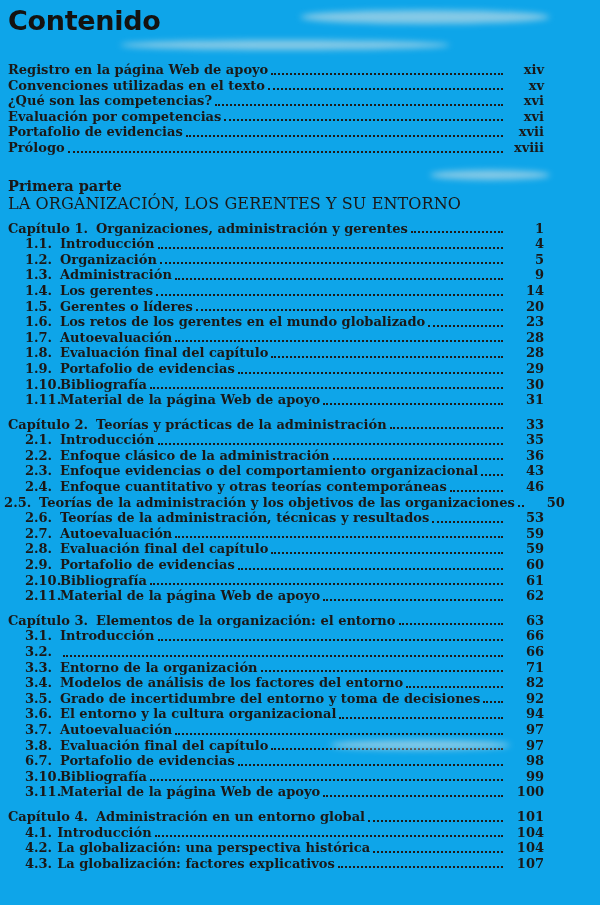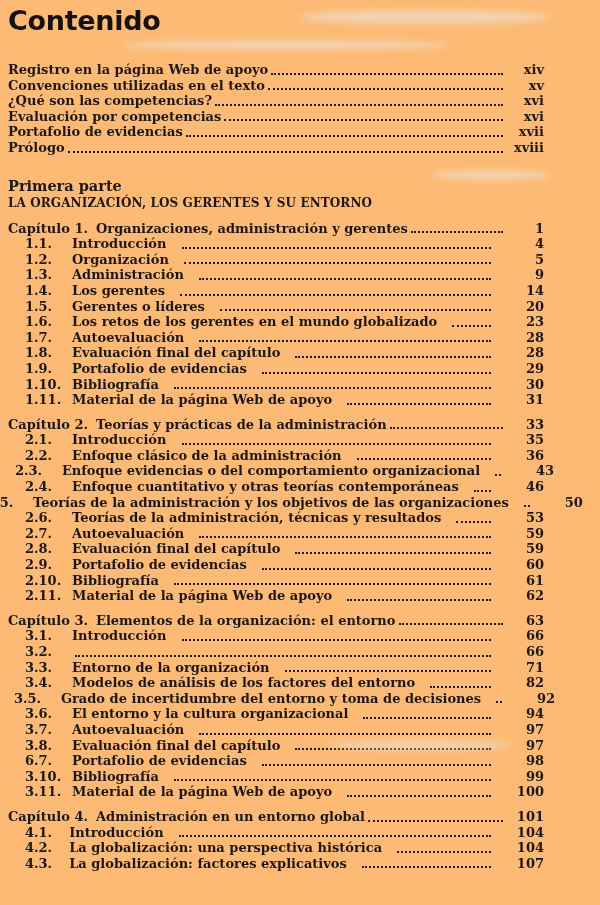--- a/index.html
+++ b/index.html
@@ -5,21 +5,21 @@
   html, body {
     margin: 0;
     padding: 0;
     background: #e9e9e7;
   }
   .page {
     position: relative;
     width: 600px;
     height: 905px;
     margin: 0;
-    background: #fdba74;
+    background: #0ea5e9;
     box-sizing: border-box;
     padding: 6px 56px 0 8px;
     font-family: "DejaVu Serif", "Liberation Serif", serif;
     color: #1a1817;
     overflow: hidden;
   }
   
   .smudge {
     position: absolute;
     background: #e8e8e4;
@@ -66,30 +66,30 @@
     text-align: right;
   }
 
   .part { margin-top: 21px; }
   .part-kicker {
     font-size: 14.5px;
     line-height: 17px;
     font-weight: 700;
   }
   .part-title {
-    font-size: 12px;
+    font-size: 16px;
     line-height: 19px;
-    font-weight: 700;
+    font-weight: 400;
     letter-spacing: 0.1px;
   }
 
   .chapter { margin-top: 9px; }
   .chapter:first-of-type { margin-top: 8px; }
   .ch-label { margin-right: 8px; }
-  .sec-row { padding-left: 17px; gap: 12px; }
+  .sec-row { padding-left: 17px; }
   .sec-num { flex: 0 0 auto; width: 35px; }
   .chapter.inline .sec-num { width: auto; margin-right: 5px; }
 
   .footer {
     position: absolute;
     left: 0;
     right: 0;
     bottom: 8px;
     text-align: center;
     font-variant: small-caps;

